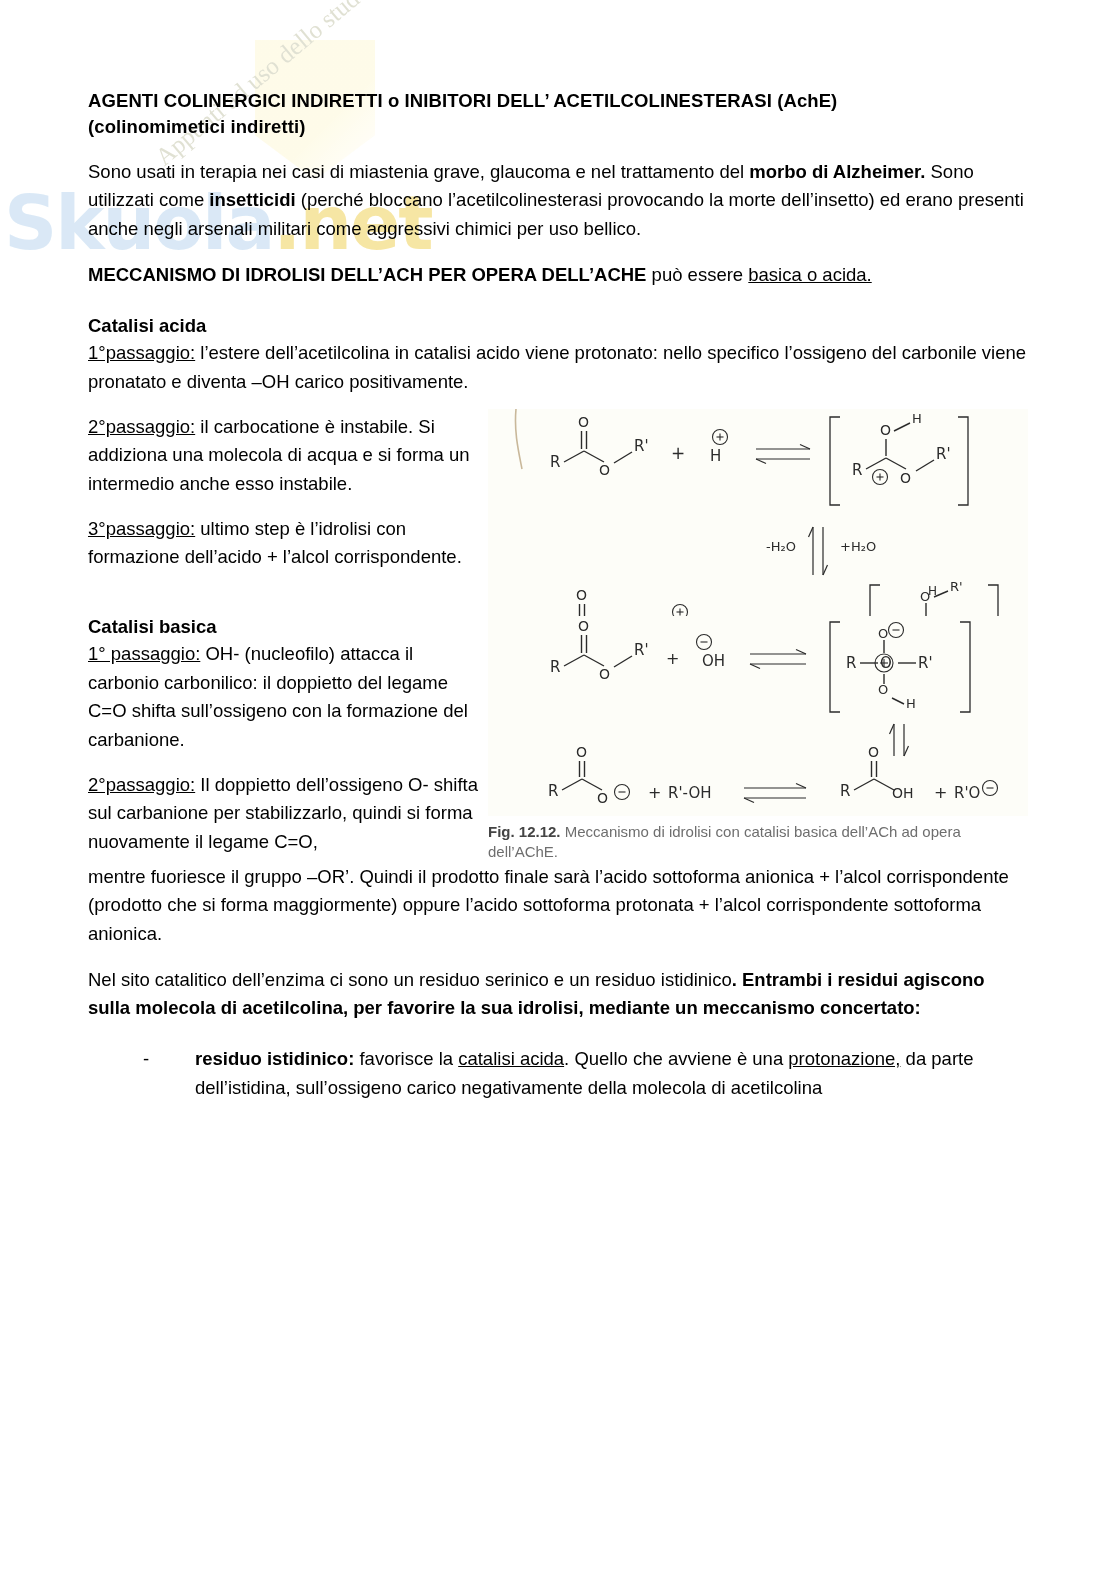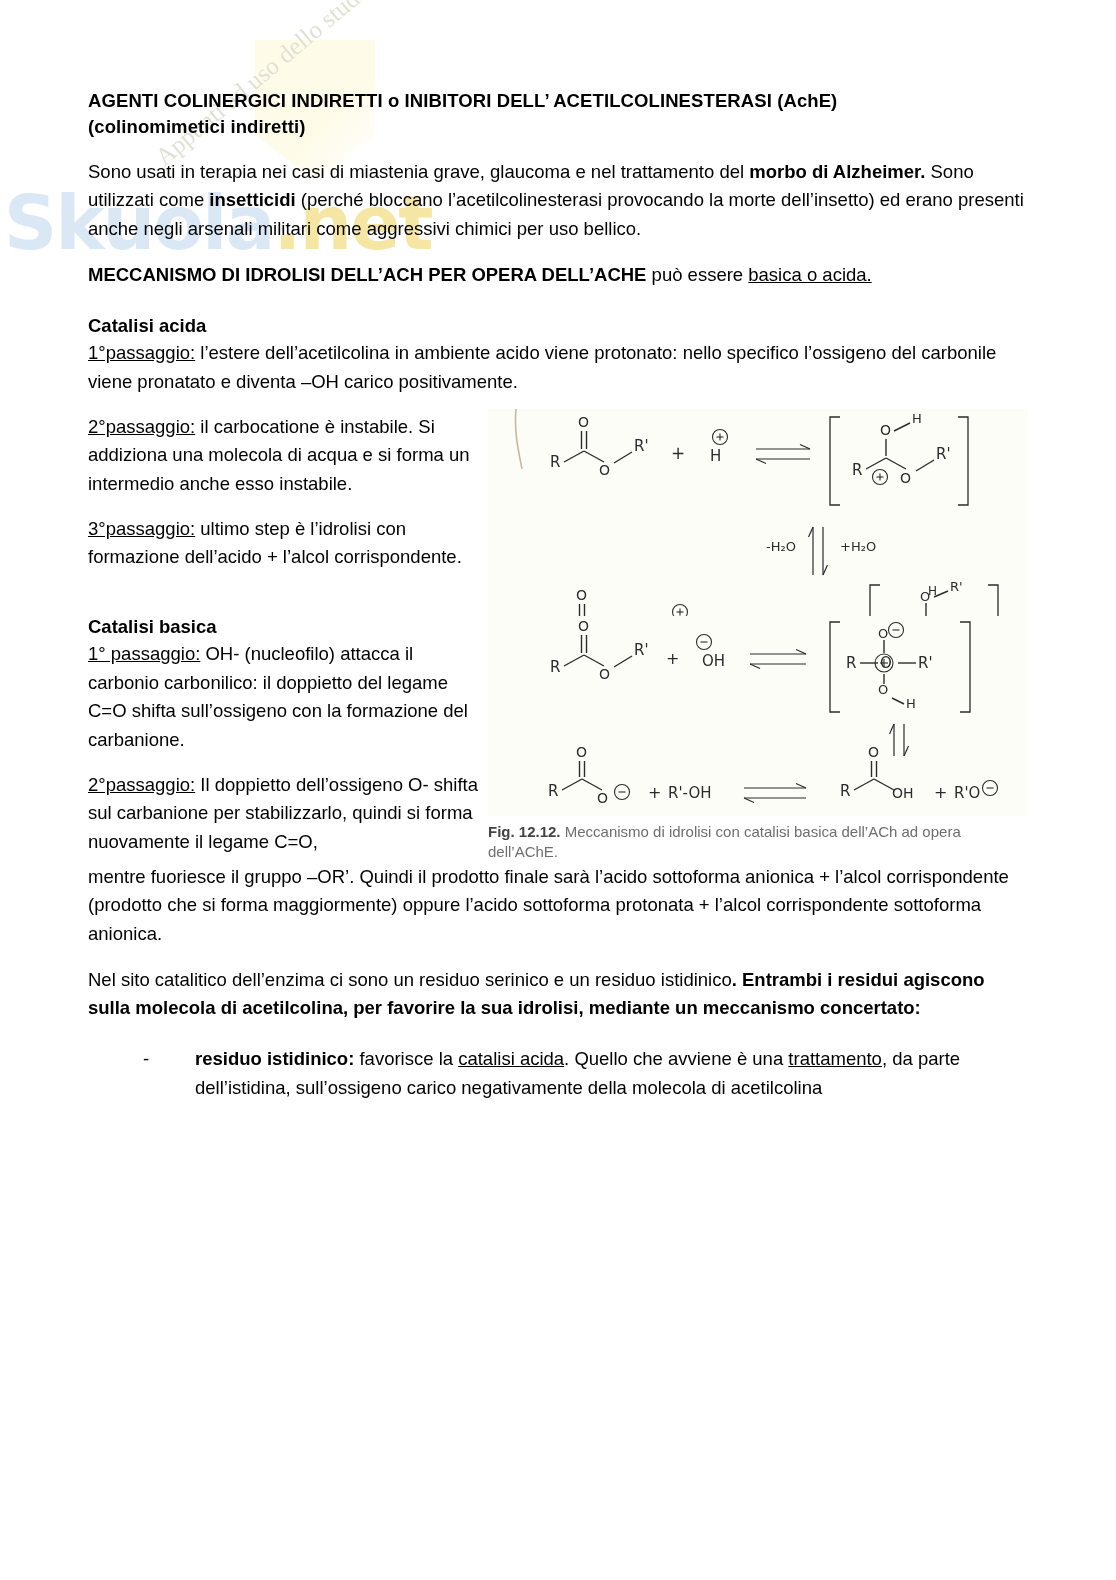--- a/index.html
+++ b/index.html
@@ -174,21 +174,21 @@
       <span>Sono usati in terapia nei casi di miastenia grave, glaucoma e nel trattamento del </span><b>morbo di  Alzheimer.</b><span> Sono utilizzati come </span><b>insetticidi</b><span> (perché bloccano l’acetilcolinesterasi  provocando la  morte  dell’insetto) ed  erano presenti anche negli arsenali  militari  come  aggressivi chimici per uso bellico.</span>
     </p>
 
     <p class="para">
       <b>MECCANISMO DI IDROLISI DELL’ACH PER OPERA DELL’ACHE</b><span> può essere </span><u>basica o acida.</u>
     </p>
 
     <h3 class="sub">Catalisi acida</h3>
 
     <p class="step first">
-      <u>1°passaggio:</u><span> l’estere dell’acetilcolina in ambiente acido  viene protonato: nello specifico l’ossigeno del carbonile viene pronatato e diventa –OH carico positivamente.</span>
+      <u>1°passaggio:</u><span> l’estere dell’acetilcolina in catalisi acido  viene protonato: nello specifico l’ossigeno del carbonile viene pronatato e diventa –OH carico positivamente.</span>
     </p>
 
     <div class="block-acid">
 
       <div class="fig-acid">
         <div class="fig-box">
           <svg width="540" height="300" viewBox="0 0 540 300">
             <g stroke="#2b2b2b" fill="none" stroke-width="1.4" font-family="DejaVu Sans, sans-serif">
 
               <path d="M28 0 C26 22 30 40 34 60" stroke="#c9b89a" stroke-width="1.6"></path>
@@ -423,18 +423,18 @@
       <p class="para tight">mentre fuoriesce il  gruppo –OR’. Quindi il prodotto finale sarà l’acido sottoforma anionica + l’alcol corrispondente (prodotto che si forma maggiormente)  oppure l’acido sottoforma protonata + l’alcol corrispondente sottoforma anionica.</p>
     </div>
 
     <p class="para">
       <span>Nel sito catalitico dell’enzima ci sono un residuo serinico e un residuo istidinico</span><b>. Entrambi i residui agiscono sulla molecola di acetilcolina, per favorire la sua idrolisi, mediante </b><b>un meccanismo concertato:</b>
     </p>
 
     <div class="bullets">
       <div class="bullet">
         <span class="dash">-</span>
-        <b>residuo  istidinico:</b><span> favorisce la </span><u>catalisi  acida</u><span>. Quello che avviene è una </span><u>trattamento,</u><span> da parte dell’istidina,  sull’ossigeno carico negativamente della molecola di acetilcolina</span>
+        <b>residuo  istidinico:</b><span> favorisce la </span><u>catalisi  acida</u><span>. Quello che avviene è una </span><u>protonazione,</u><span> da parte dell’istidina,  sull’ossigeno carico negativamente della molecola di acetilcolina</span>
       </div>
     </div>
 
   </div>
 </div>
 
 </body></html>

